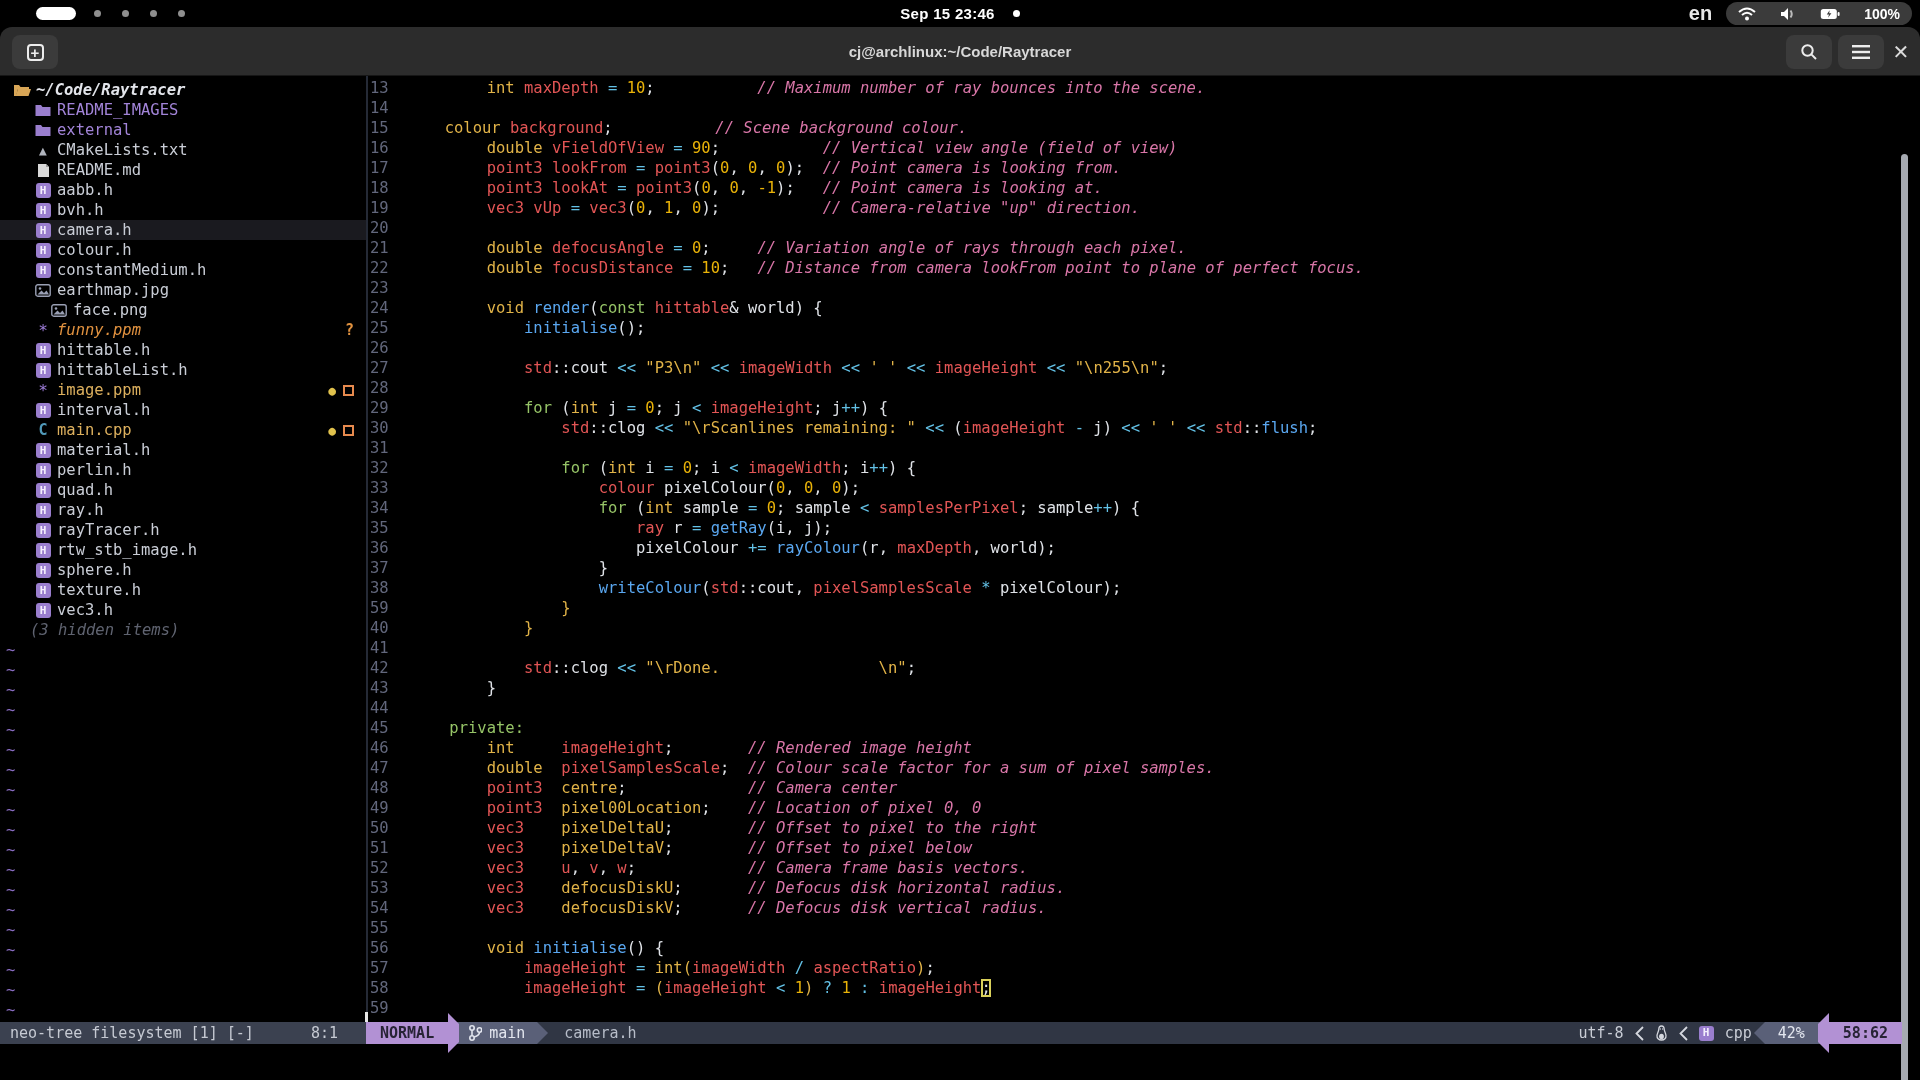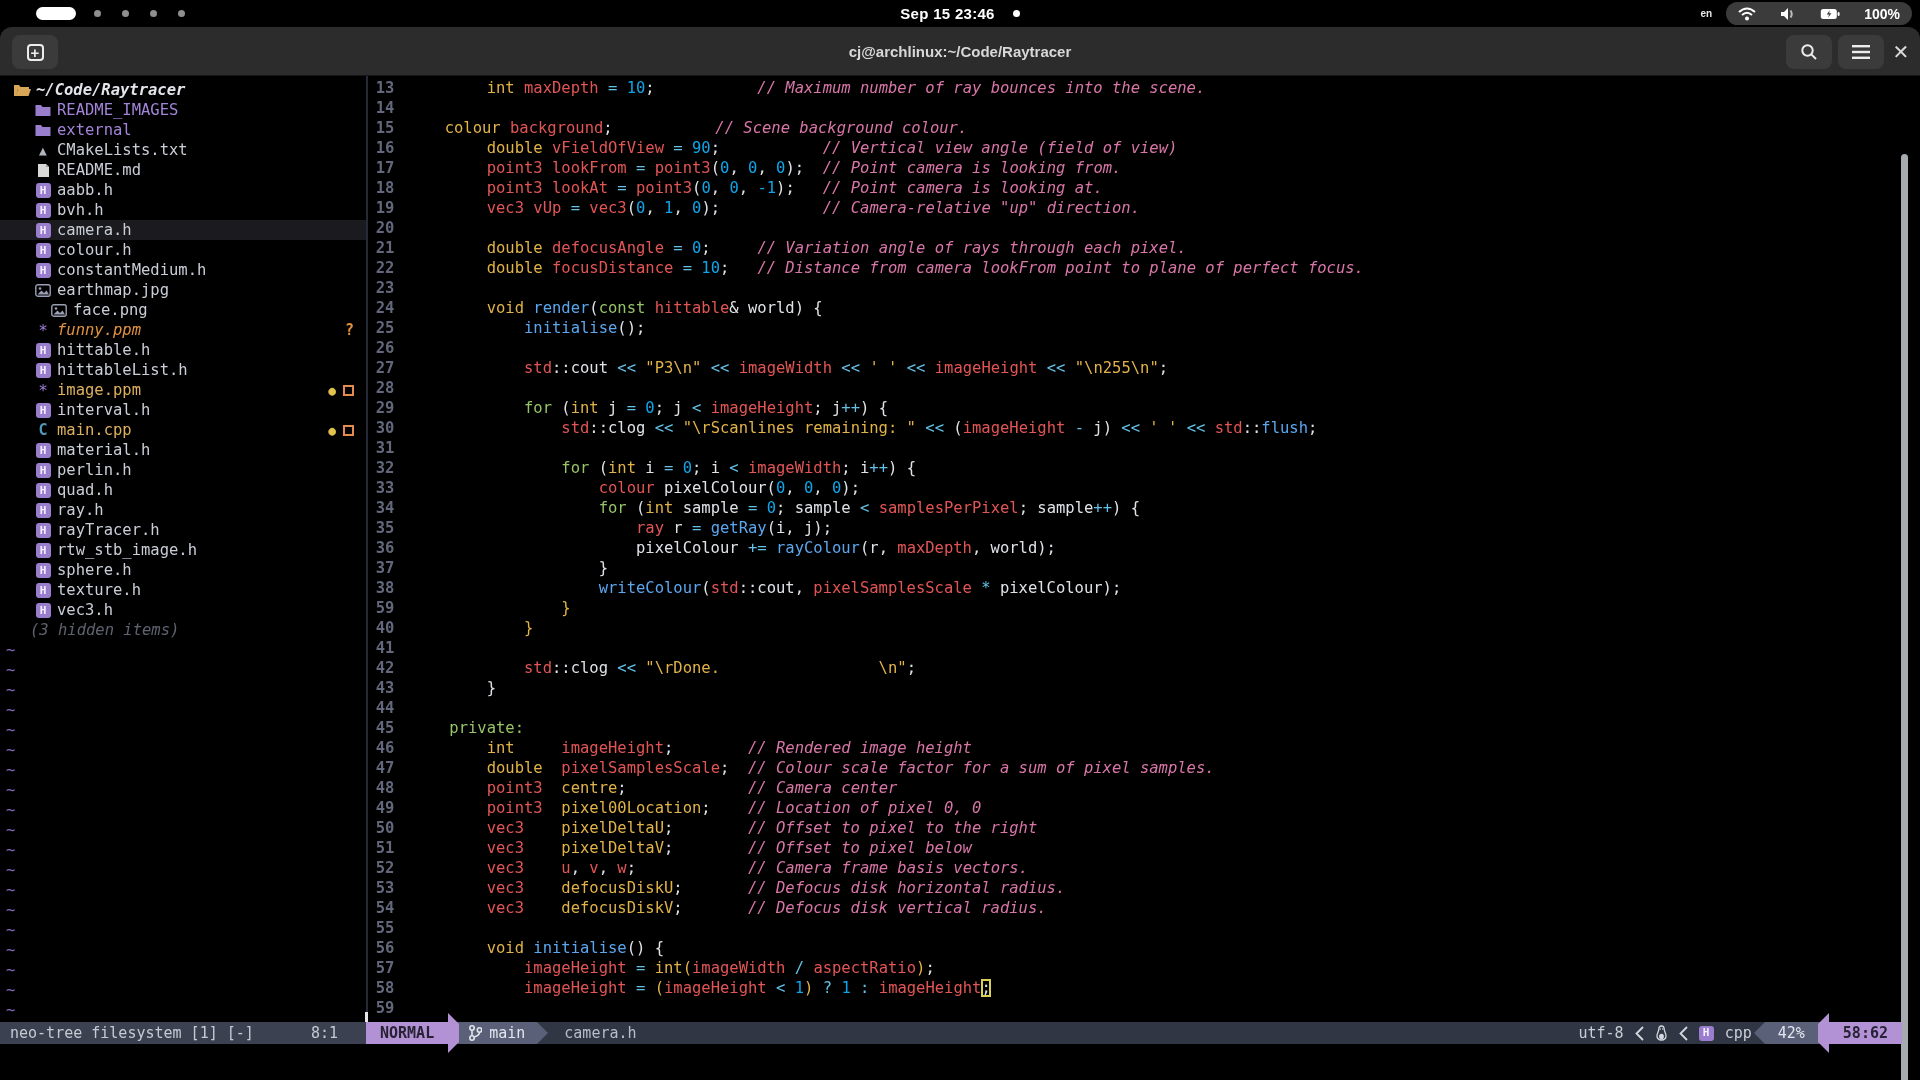--- a/index.html
+++ b/index.html
@@ -9,21 +9,21 @@
 
   
   #sysbar { position:absolute; left:0; top:0; width:1920px; height:27px; background:#000;
             display:flex; align-items:center; font-family:"Liberation Sans", sans-serif; }
   #ws-pill { position:absolute; left:36px; top:7px; width:40px; height:13px; border-radius:7px; background:#fff; }
   .ws-dot { position:absolute; top:10px; width:7px; height:7px; border-radius:50%; background:#8f8f8f; }
   #clockwrap { position:absolute; left:0; right:0; top:0; height:27px; display:flex; align-items:center; justify-content:center; gap:18px; }
   #clock { color:#fff; font-weight:bold; font-size:15px; letter-spacing:.3px; }
   #notif-dot { width:7px; height:7px; border-radius:50%; background:#fff; }
   #sys-right { position:absolute; right:8px; top:2px; height:23px; display:flex; align-items:center; gap:14px; }
-  #lang { color:#e8e8e8; font-size:10px; font-weight:bold; }
+  #lang { color:#e8e8e8; font-size:20px; font-weight:bold; }
   #quick-pill { display:flex; align-items:center; gap:24px; background:#3b3b3b; border-radius:13px;
                 height:23px; padding:0 12px; }
   #battery-label { color:#fff; font-size:14px; font-weight:bold; }
 
   
   #titlebar { position:absolute; left:0; top:27px; width:1920px; height:49px; background:#2c2c2c;
               border-radius:12px 12px 0 0; border-bottom:1px solid #161616;
               font-family:"Liberation Sans", sans-serif; }
   .tb-btn { position:absolute; top:8px; width:46px; height:34px; background:#3b3b3b; border-radius:8px;
             display:flex; align-items:center; justify-content:center; }
@@ -58,22 +58,22 @@
   .badges { position:absolute; right:12px; display:flex; align-items:center; gap:7px; }
   .b-dot { color:#e1c24d; font-size:13px; }
   .b-sq { width:11px; height:11px; border:2px solid #e78a4e; display:inline-block; }
   .b-q { color:#e0913f; font-weight:bold; font-size:15px; }
   .tilde { position:absolute; left:6px; width:20px; height:20px; color:#8a6cc4; font-size:15.5px; line-height:20px; }
 
   #win-sep { position:absolute; left:366px; top:0; width:2px; height:946px; background:#252a36; }
 
   #code-pane { position:absolute; left:370px; top:0; width:1530px; height:946px; }
   .code-line { position:absolute; left:0; height:20px; line-height:20px; font-size:15.5px; white-space:pre; display:flex; }
-  .ln { display:inline-block; width:30px; text-align:center; color:#62677c; margin-right:12px; flex:none;font-weight:bold; }
-  .tk-w{color:#dfe2e7} .tk-y{color:#e1b348} .tk-r{color:#e25555} .tk-o{color:#0ea5e9}
+  .ln { display:inline-block; width:30px; text-align:left; color:#62677c; margin-right:12px; flex:none; }
+  .tk-w{color:#dfe2e7} .tk-y{color:#e1b348} .tk-r{color:#e25555} .tk-o{color:#eab308}
   .tk-g{color:#96c467} .tk-b{color:#5aa7f0} .tk-c{color:#63c1e6}
   .tk-p{color:#d976a8; font-style:italic}
   .tk-cur{color:#dfe2e7; box-shadow:inset 0 0 0 2px #d9d05a;}
 
   #scrollbar { position:absolute; left:1901px; top:78px; width:7px; height:944px;
                background:#b4b8c0; border-radius:4px; opacity:.92; }
 
   
   #statusline { position:absolute; left:0; top:1022px; width:1902px; height:22px; display:flex;
                 font-size:15px; line-height:22px; }

